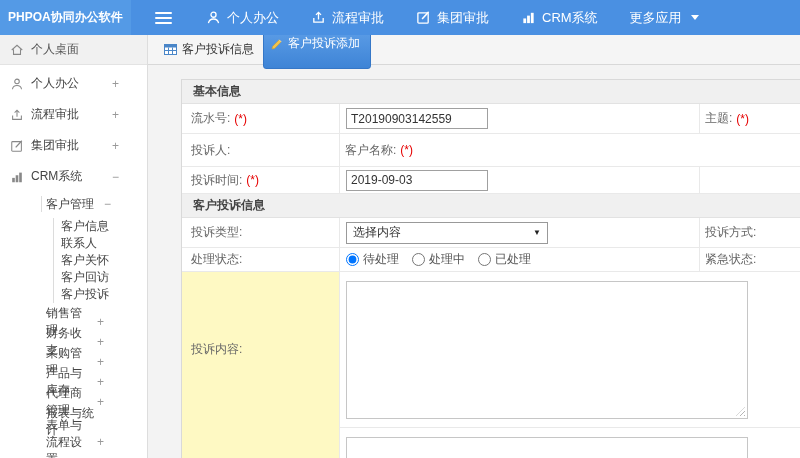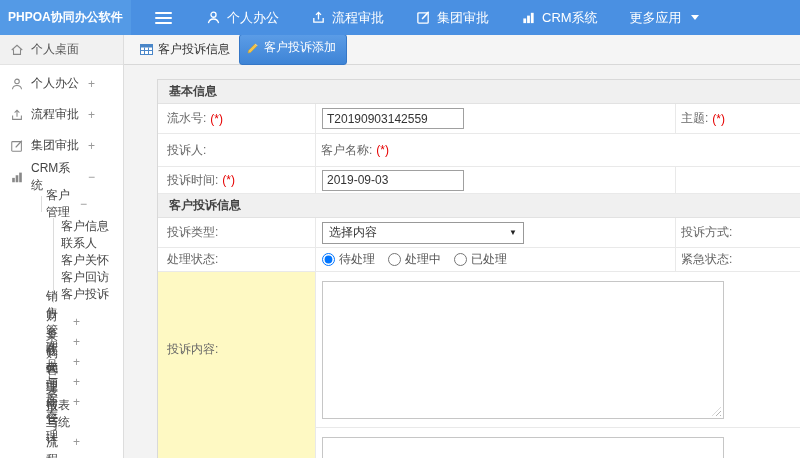--- a/index.html
+++ b/index.html
@@ -10,40 +10,40 @@
   .topbar { height:35px; background:#4a90e2; display:flex; align-items:center; color:#fff; }
   .logo { width:131px; height:35px; background:#549ae6; display:flex; align-items:center; padding-left:8px; font-size:12px; font-weight:bold; letter-spacing:0; flex:none; }
   .hamburger { margin-left:24px; display:flex; flex-direction:column; gap:3px; cursor:pointer; }
   .hamburger span { width:17px; height:2px; background:#fff; border-radius:1px; }
   .topnav { display:flex; align-items:center; margin-left:34px; gap:32px; }
   .nav-item { display:flex; align-items:center; gap:6px; font-size:13px; cursor:pointer; white-space:nowrap; }
   .caret { width:0; height:0; border-left:4px solid transparent; border-right:4px solid transparent; border-top:5px solid #fff; margin-left:3px; }
 
   
   .layout { display:flex; height:423px; }
-  .sidebar { width:124px; background:#fff; border-right:1px solid #ddd; flex:none; overflow:hidden; }
+  .sidebar { width:148px; background:#fff; border-right:1px solid #ddd; flex:none; overflow:hidden; }
   .side-head { height:30px; background:#f1f1f1; border-bottom:1px solid #e3e3e3; display:flex; align-items:center; gap:7px; padding-left:10px; color:#555; cursor:pointer; }
   .s-item { display:flex; align-items:center; gap:7px; cursor:pointer; color:#444; }
   .l0 { height:25px; padding:0 28px 0 10px; margin-top:6px; }
   .l0 .toggle { margin-left:auto; }
   .s-item.grp { height:24px; padding:0 36px 0 46px; margin-top:3px; position:relative; }
   .s-item.grp::before { content:""; position:absolute; left:41px; top:4px; bottom:4px; width:1px; background:#dcdcdc; }
   .s-item.grp .toggle { margin-left:auto; }
   .sub2 { margin:2px 0 9px 53px; border-left:1px solid #dcdcdc; padding-left:7px; }
   .l2 { height:17px; }
   .l1 { height:20px; padding:0 43px 0 46px; }
   .l1 .toggle { margin-left:auto; }
   .toggle { color:#999; font-size:12px; }
   .sicon { flex:none; display:inline-flex; }
 
   
   .main { flex:1; overflow:hidden; position:relative; }
   .tabstrip { height:30px; background:#f5f5f5; border-bottom:1px solid #d8d8d8; display:flex; align-items:center; padding-left:16px; }
   .tab { display:flex; align-items:center; gap:5px; color:#333; cursor:pointer; }
-  .tab.active { margin-left:9px; background:linear-gradient(#5b9ce6,#3e84d6); border:1px solid #3577c7; border-radius:3px; color:#fff; padding:4px 10px 8px 7px; }
+  .tab.active { margin-left:9px; background:linear-gradient(#5b9ce6,#3e84d6); border:1px solid #3577c7; border-radius:3px; color:#fff; padding:4px 10px 16px 7px; }
 
   
   .panel { margin:14px 0 0 33px; width:780px; background:#fff; border:1px solid #d9d9d9; }
   .sec-head { height:24px; line-height:23px; background:#f0f0f0; border-bottom:1px solid #e2e2e2; padding-left:11px; color:#444; font-weight:bold; }
   .frow { display:flex; border-bottom:1px solid #e9e9e9; align-items:center; }
   .cell { height:100%; display:flex; align-items:center; }
   .c-label { width:158px; border-right:1px solid #e9e9e9; padding-left:9px; color:#666; flex:none; }
   .c-field { width:360px; border-right:1px solid #e9e9e9; padding-left:6px; flex:none; }
   .c-rlabel { flex:1; padding-left:5px; color:#666; min-width:0; }
   .c-wide { flex:1; padding:9px 0 9px 6px; align-items:flex-start; }

